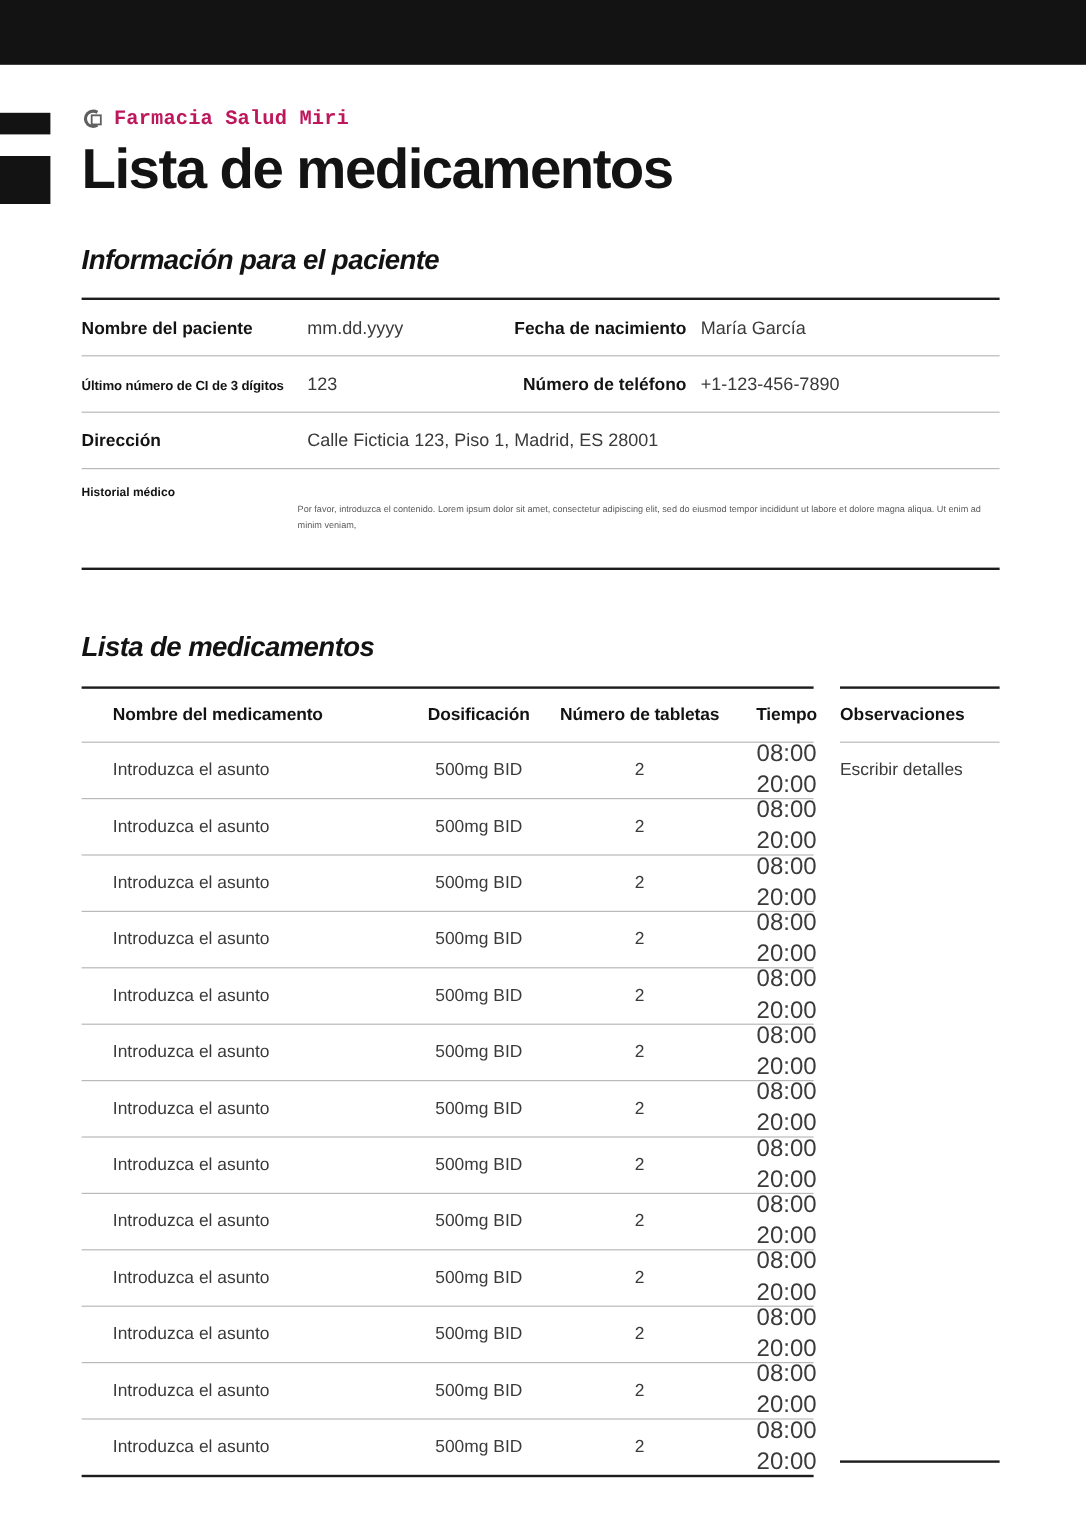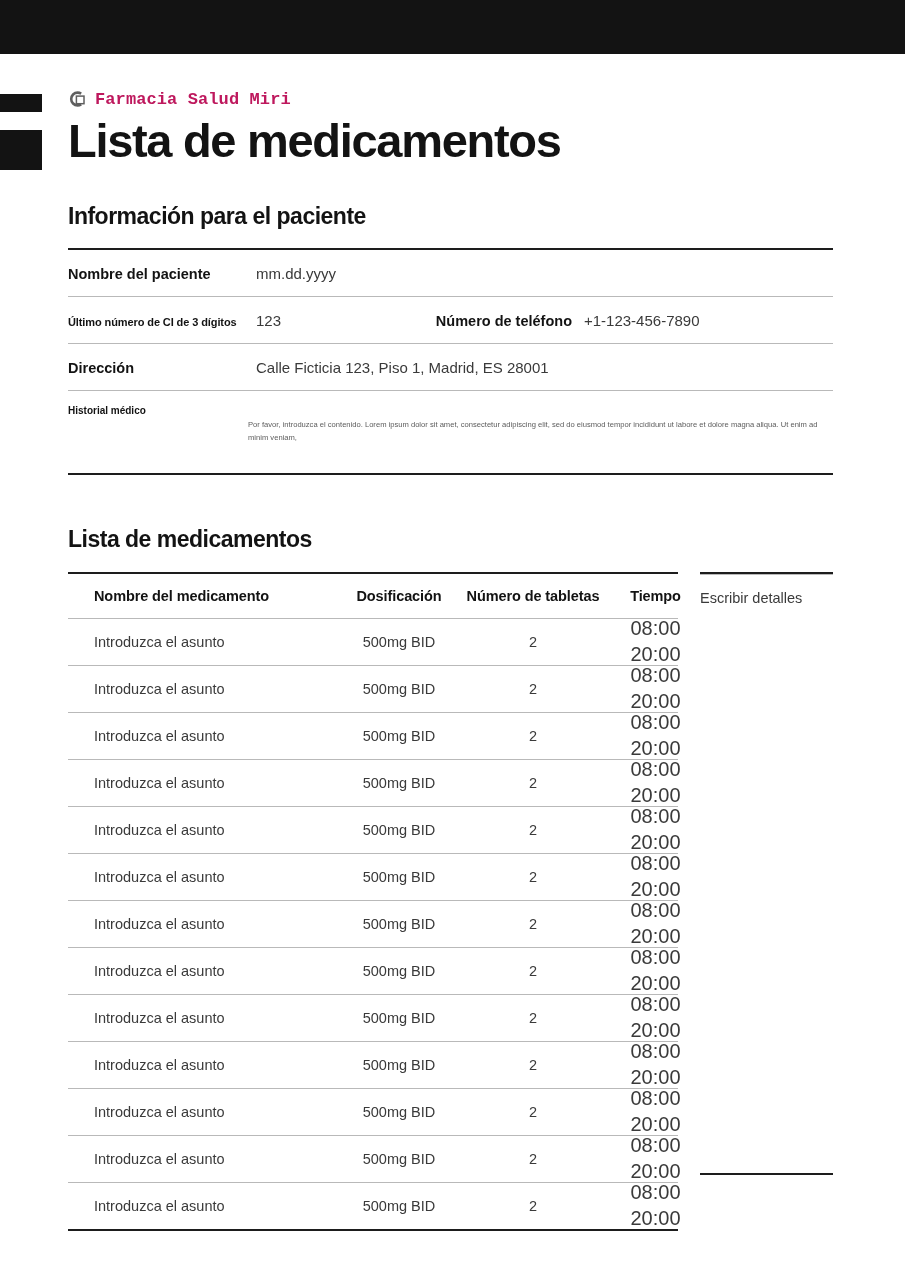--- a/index.html
+++ b/index.html
@@ -68,20 +68,21 @@
     color: #131313;
     white-space: nowrap;
   }
 
   
   .section-heading {
     font-size: 23px;
     font-weight: 700;
     letter-spacing: -.5px;
     color: #131313;
+    font-style: italic;
   }
 
   
   .patient-section { position: absolute; left: 68px; top: 203px; width: 765px; }
   .patient-section .section-heading { margin-bottom: 18px; }
 
   .rule-thick  { height: 2px; background: #1d1d1d; width: 100%; }
   .rule-thin   { height: 1px; background: #b9b9b9; width: 100%; }
 
   .info-row {
@@ -206,20 +207,24 @@
   <div class="patient-section">
     <div class="section-heading">Información para el paciente</div>
 
     <div class="rule-thick"></div>
 
     <div class="info-row">
       <div class="info-cell left">
         <span class="info-label fixed-w">Nombre del paciente</span>
         <span class="info-value">mm.dd.yyyy</span>
       </div>
+      <div class="info-cell right">
+        <span class="info-label right-al">Fecha de nacimiento</span>
+        <span class="info-value v-indent">María García</span>
+      </div>
     </div>
     <div class="rule-thin"></div>
 
     <div class="info-row">
       <div class="info-cell left">
         <span class="info-label small fixed-w">Último número de CI de 3 dígitos</span>
         <span class="info-value">123</span>
       </div>
       <div class="info-cell right">
         <span class="info-label right-al">Número de teléfono</span>
@@ -392,20 +397,23 @@
             </div>
           </div>
 
         <div class="rule-thick"></div>
       </div>
 
       <div class="med-gap"></div>
 
       <div class="med-obs">
         <div class="rule-thick"></div>
+        <div class="obs-head">
+          <span>Observaciones</span>
+        </div>
         <div class="rule-thin"></div>
         <div class="obs-body">
           <span>Escribir detalles</span>
         </div>
         <div class="obs-spacer"></div>
         <div class="rule-thick"></div>
       </div>
 
     </div>
   </div>

